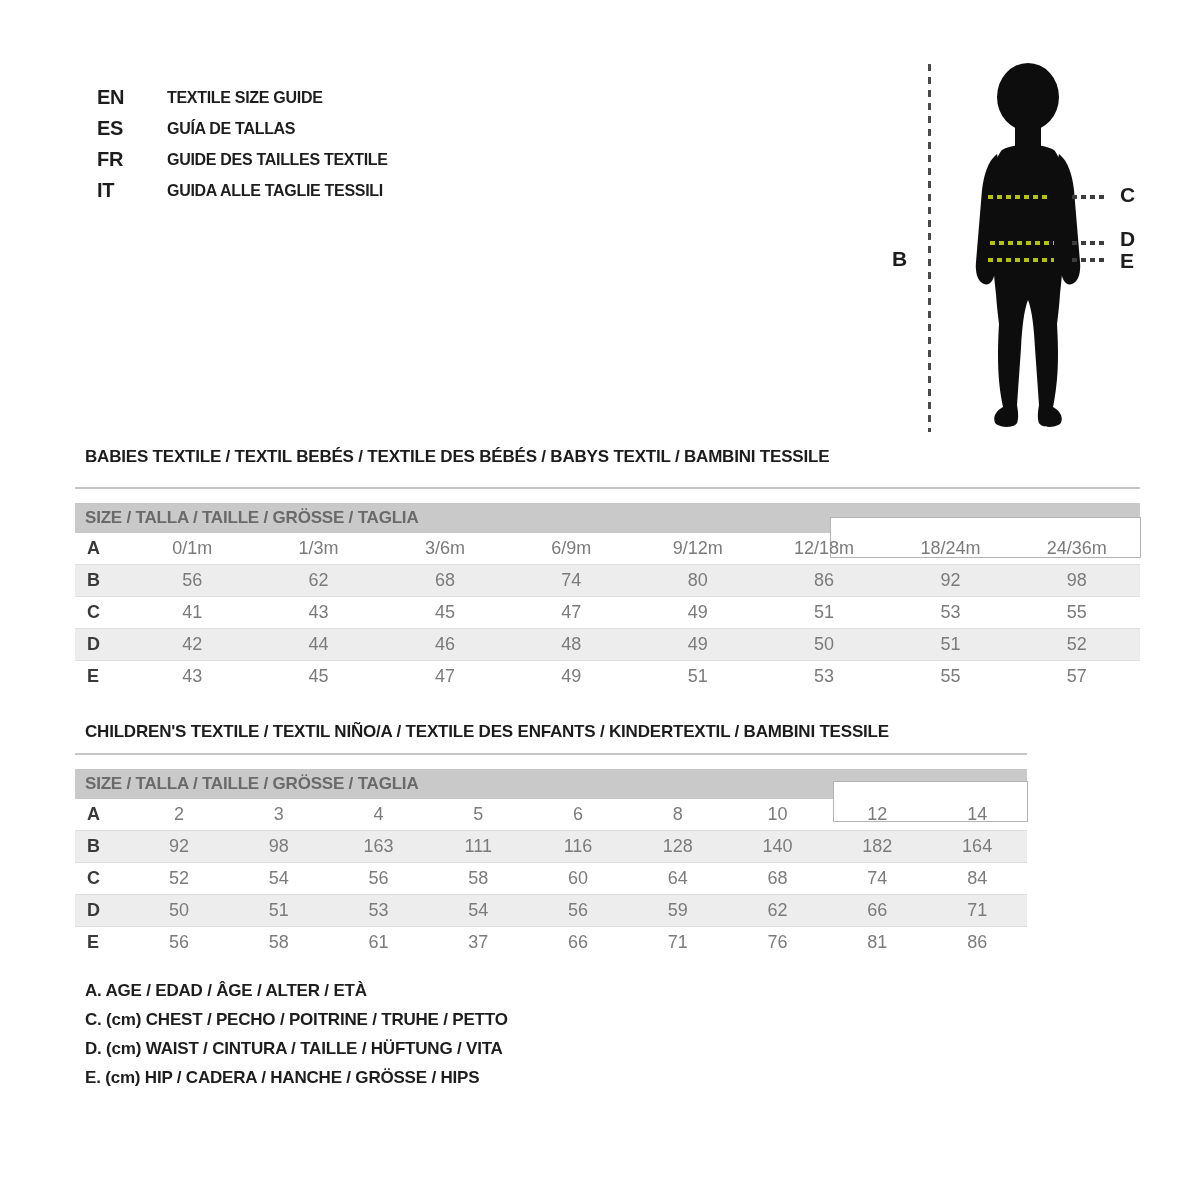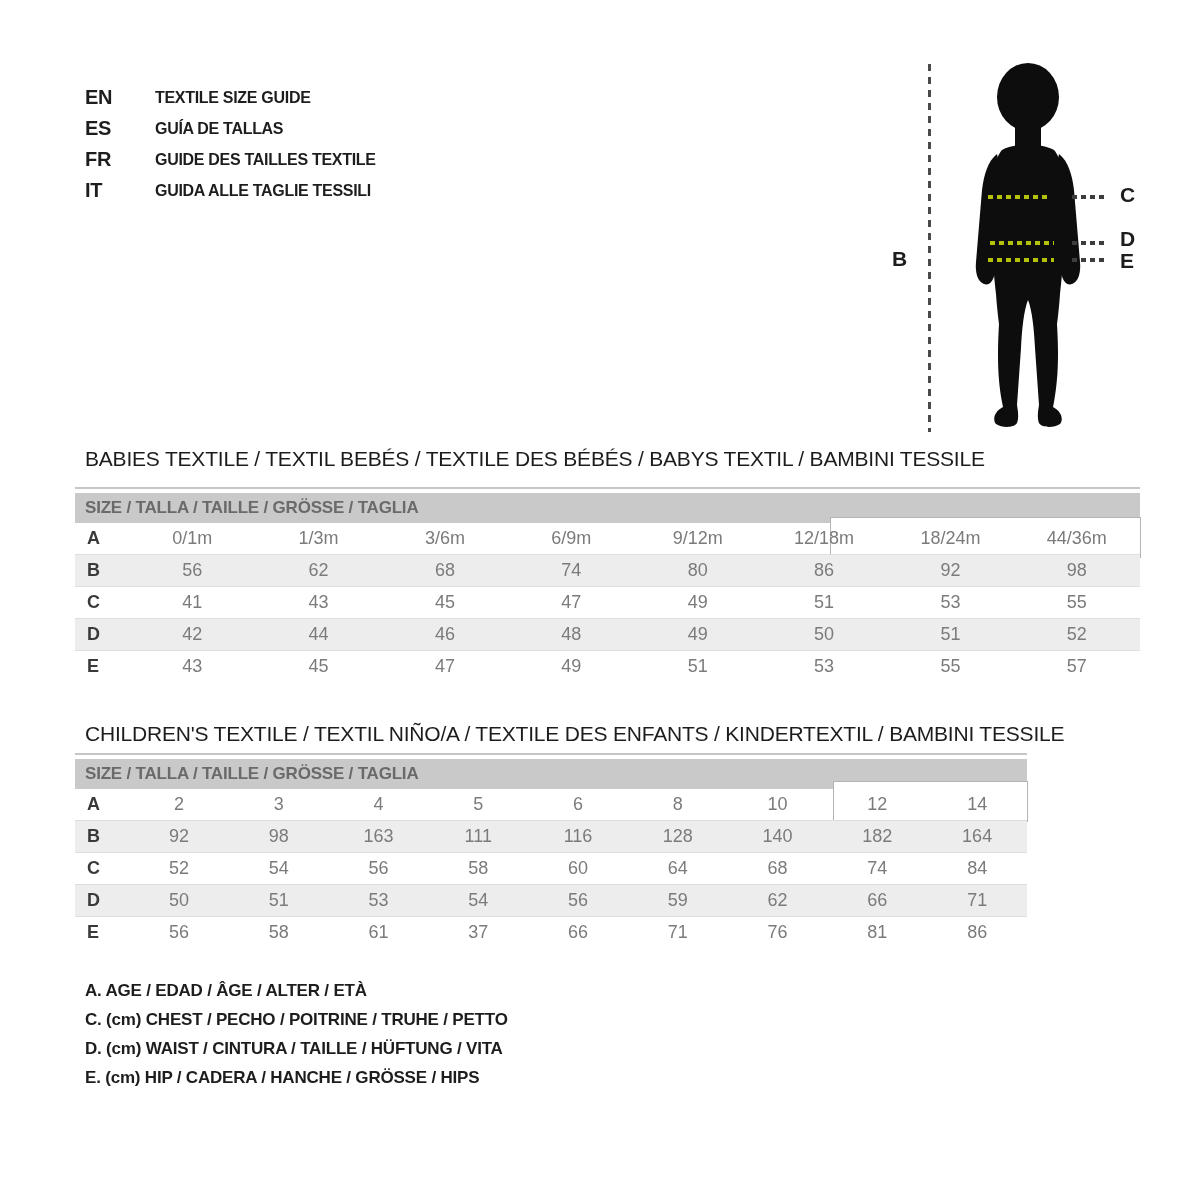--- a/index.html
+++ b/index.html
@@ -7,47 +7,47 @@
     width:1200px; height:1200px; position:relative;
     background:#ffffff;
     font-family:"Liberation Sans", sans-serif;
     color:#1d1d1d;
     overflow:hidden;
   }
   .abs { position:absolute; }
 
   
   .lang-block { left:85px; top:82px; }
-  .lang-row { display:flex; height:31px; line-height:31px; }
+  .lang-row { display:flex; height:31px; line-height:31px;margin-left:12px; }
   .lang-code { width:70px; font-size:20px; font-weight:700; letter-spacing:-0.3px; }
   .lang-label { font-size:16px; font-weight:700; letter-spacing:-0.3px; white-space:nowrap; }
 
   
   .figure { left:890px; top:50px; width:280px; height:400px; }
   .figure svg { position:absolute; left:74px; top:0; }
   .vdash {
     position:absolute; left:38px; top:14px; width:3px; height:368px;
     background-image:repeating-linear-gradient(180deg, #4a4a4a 0 7px, transparent 7px 13px);
   }
   .dots { position:absolute; height:4px; }
   .dots.green { background-image:repeating-linear-gradient(90deg, var(--accent,#b5c308) 0 5px, transparent 5px 9px); }
   .dots.dark  { background-image:repeating-linear-gradient(90deg, #3d3d3d 0 5px, transparent 5px 9px); }
   .measure-label { position:absolute; font-size:21px; font-weight:700; line-height:21px; color:#1d1d1d; }
 
   
   .section-title {
-    left:85px; font-size:21px; font-weight:400; letter-spacing:-0.2px;
+    left:85px; font-size:17px; font-weight:700; letter-spacing:-0.2px;
     white-space:nowrap; color:#1c1c1c;
   }
 
   
   .size-table { left:75px; }
   .topline { height:2px; background:#c6c6c6; }
   .thead {
-    margin-top:4px; height:30px; line-height:30px; padding-left:10px;
+    margin-top:14px; height:30px; line-height:30px; padding-left:10px;
     background:var(--header-bg,#c9c9c9); color:var(--header-text,#6a6a6a);
     font-size:17px; font-weight:700; letter-spacing:-0.2px;
   }
   .rows { position:relative; z-index:2; }
   .trow { display:flex; height:31px; line-height:31px; border-bottom:1px solid #dedede; }
   .trow:last-child { border-bottom:none; }
   .trow.striped { background:var(--stripe,#ededed); }
   .tlabel { width:42px; padding-left:12px; font-size:18px; font-weight:700; color:#3a3a3a; }
   .tcell { flex:1; text-align:center; font-size:18px; color:var(--value-text,#7b7b7b); }
   .highlight-box {
@@ -129,21 +129,21 @@
   <div class="rows">
       <div class="trow">
         <div class="tlabel">A</div>
         <div class="tcell">0/1m</div>
         <div class="tcell">1/3m</div>
         <div class="tcell">3/6m</div>
         <div class="tcell">6/9m</div>
         <div class="tcell">9/12m</div>
         <div class="tcell">12/18m</div>
         <div class="tcell">18/24m</div>
-        <div class="tcell">44/36m</div>
+        <div class="tcell">24/36m</div>
       </div>
       <div class="trow striped">
         <div class="tlabel">B</div>
         <div class="tcell">56</div>
         <div class="tcell">62</div>
         <div class="tcell">68</div>
         <div class="tcell">74</div>
         <div class="tcell">80</div>
         <div class="tcell">86</div>
         <div class="tcell">92</div>

